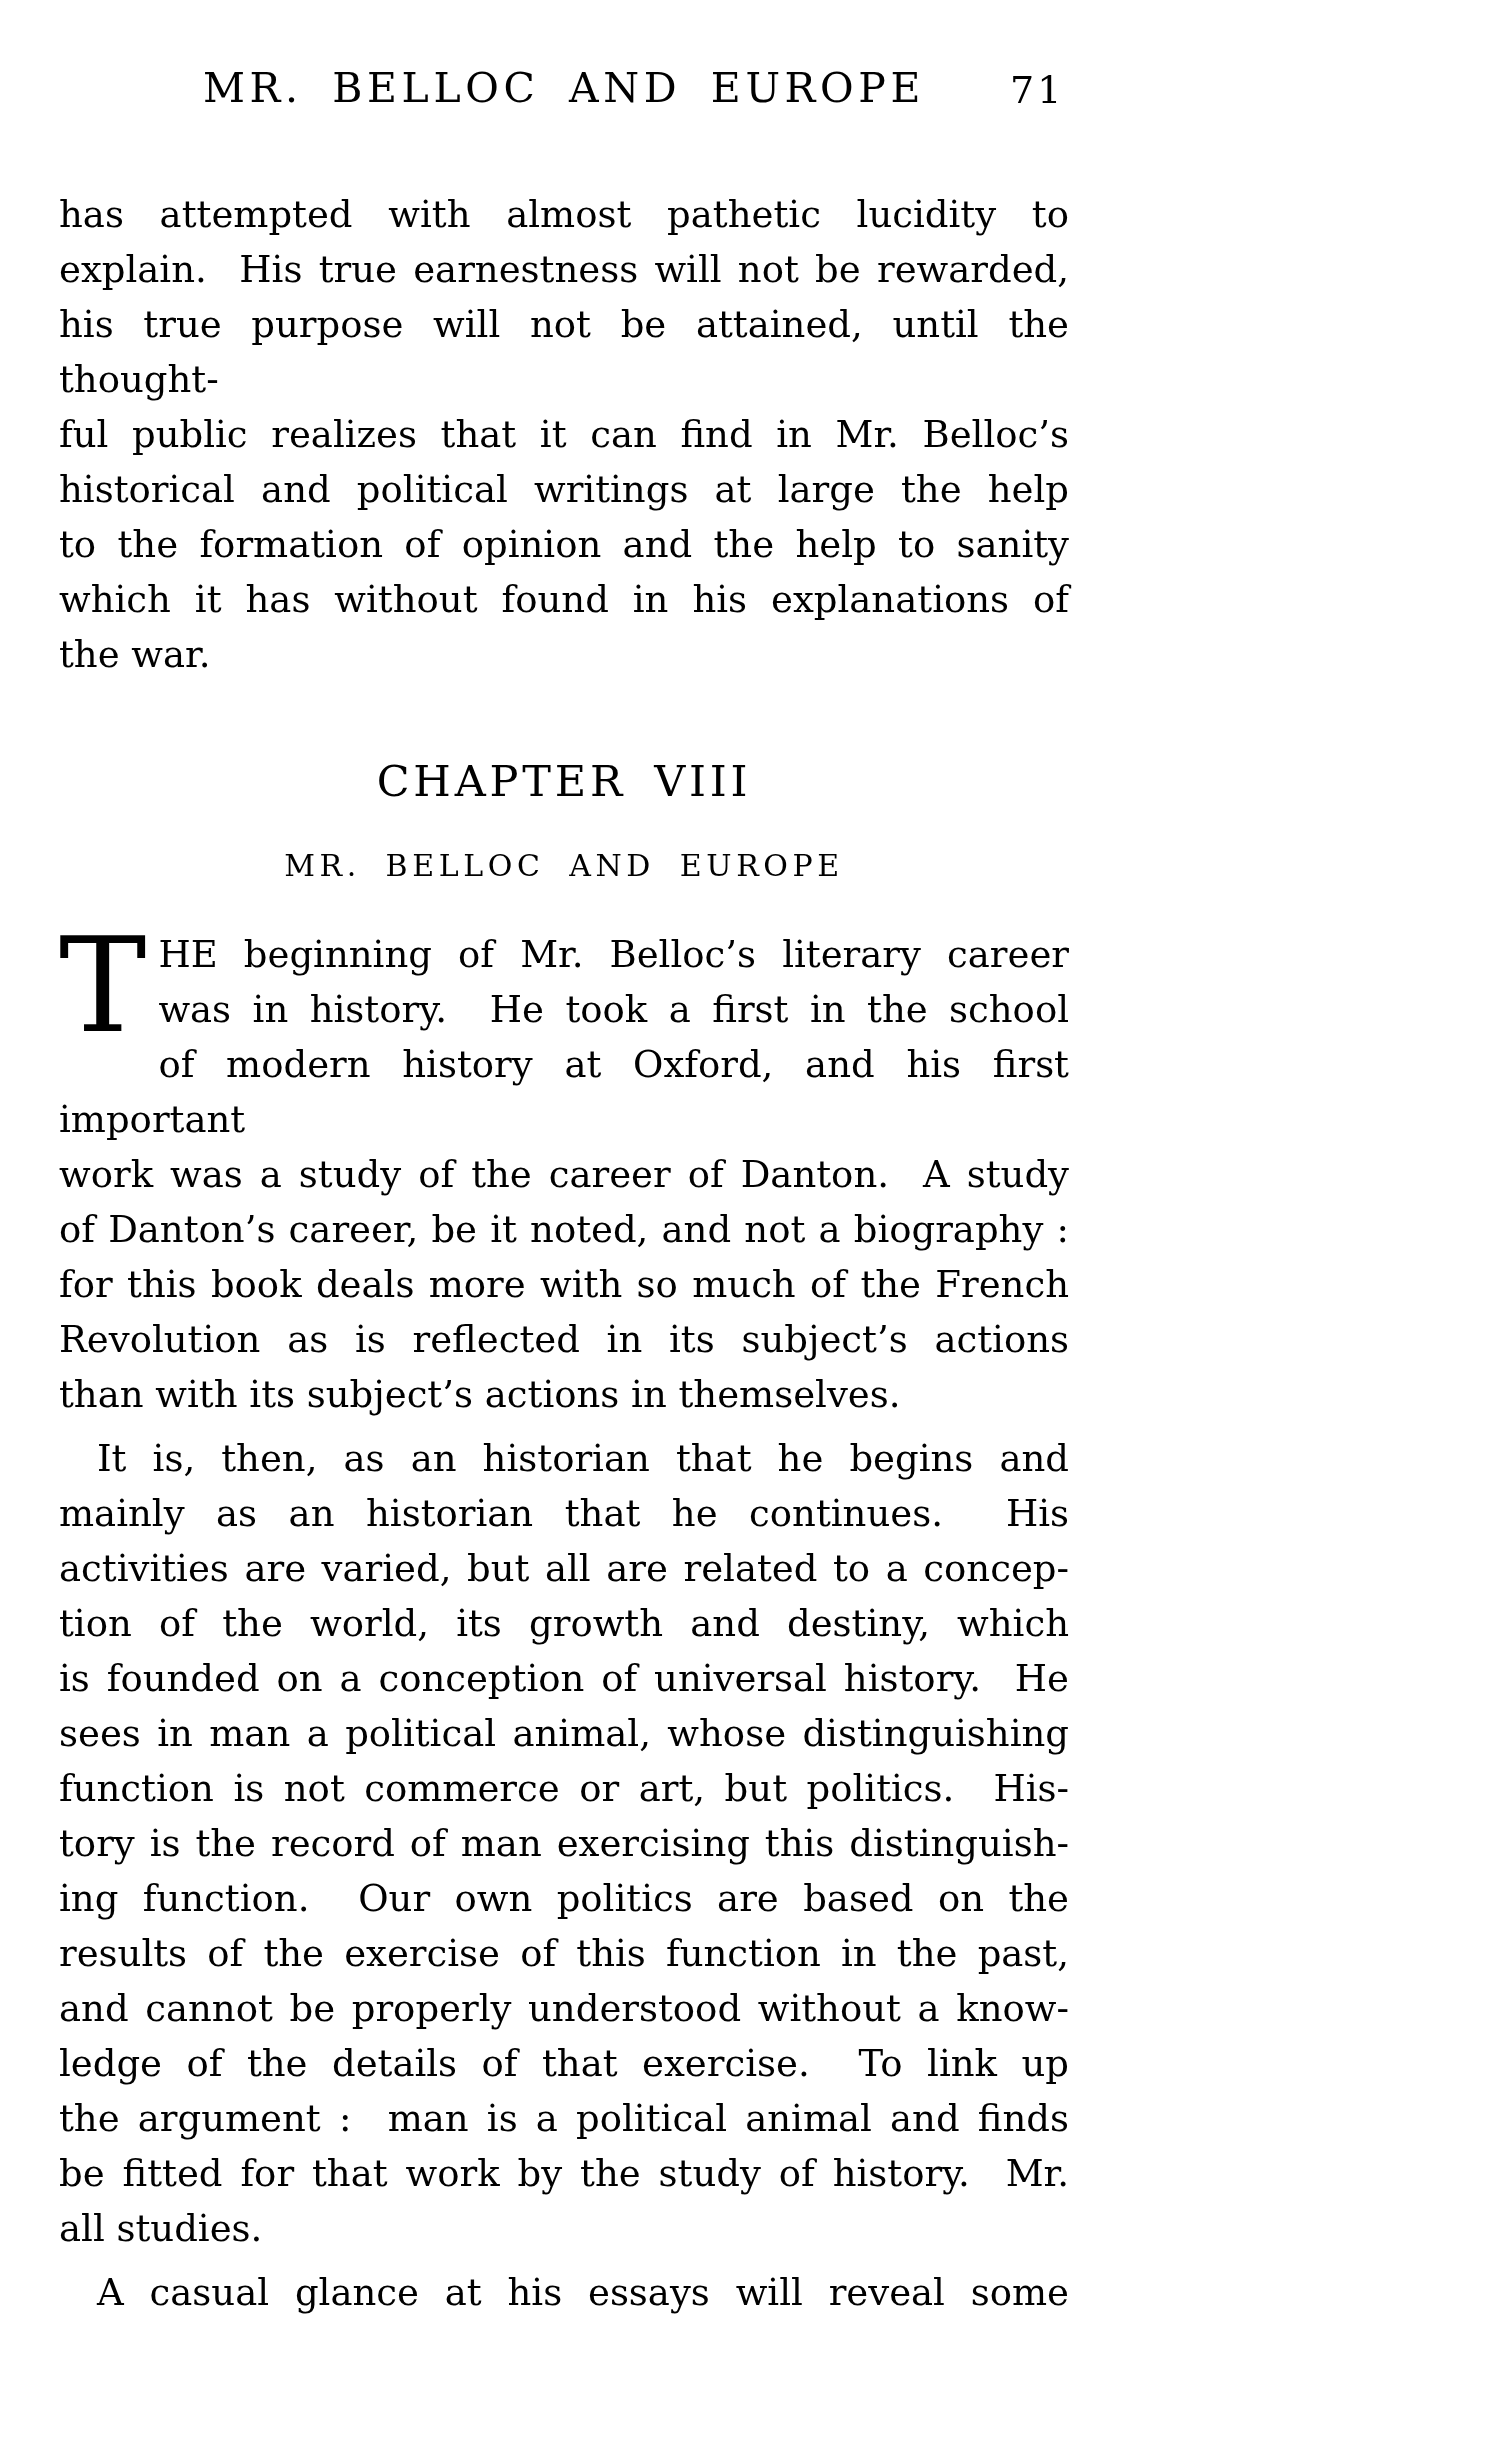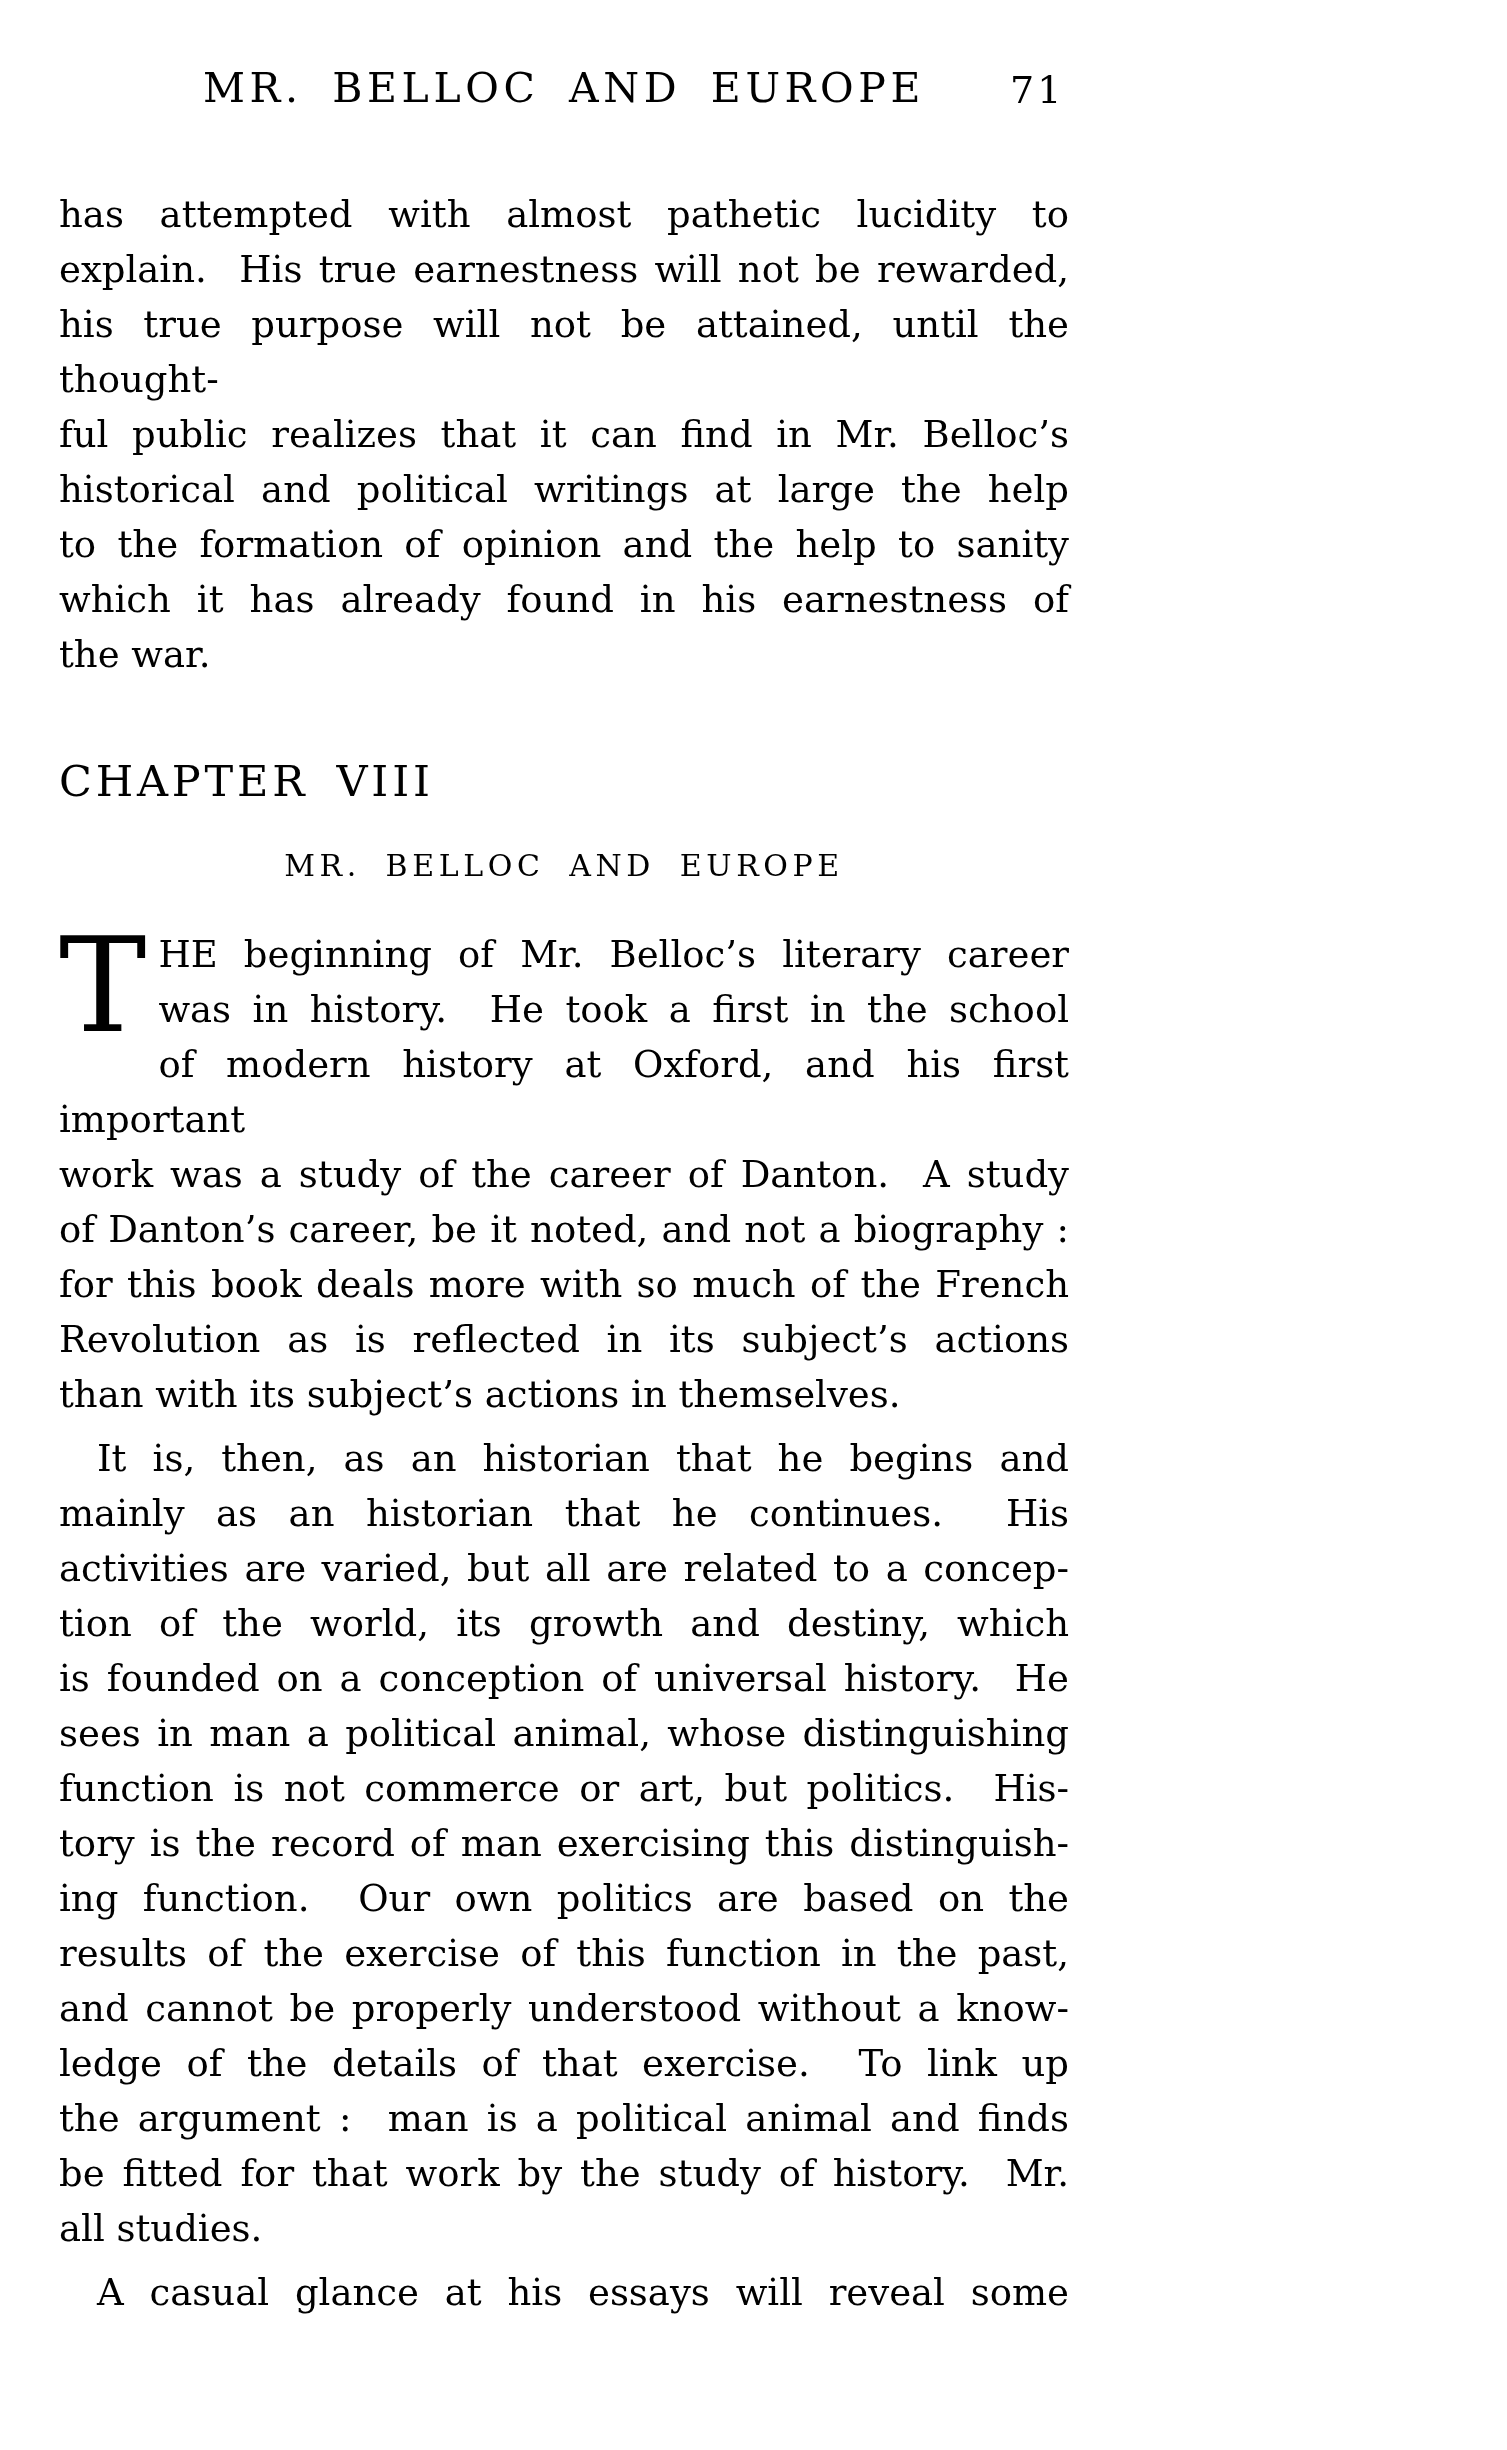--- a/index.html
+++ b/index.html
@@ -50,20 +50,21 @@
   }
   .line.lastline {
     text-align-last: left;
   }
   .line.indent {
     text-indent: 38px;
     margin-top: 9px;
   }
   .chapter-heading {
     margin-top: 76px;
+    text-align: center;
     font-size: 43px;
     line-height: 47px;
     letter-spacing: 3.8px;
     word-spacing: 10.6px;
   }
   .chapter-subheading {
     margin-top: 43px;
     text-align: center;
     font-size: 30px;
     line-height: 35px;
@@ -91,21 +92,21 @@
     <div class="page-number">71</div>
   </div>
 
   <div class="para">
       <div class="line">has attempted with almost pathetic lucidity to</div>
       <div class="line">explain.&nbsp; His true earnestness will not be rewarded,</div>
       <div class="line">his true purpose will not be attained, until the thought-</div>
       <div class="line">ful public realizes that it can find in Mr. Belloc’s</div>
       <div class="line">historical and political writings at large the help</div>
       <div class="line">to the formation of opinion and the help to sanity</div>
-      <div class="line">which it has already found in his earnestness of</div>
+      <div class="line">which it has without found in his explanations of</div>
       <div class="line lastline">the war.</div>
     </div>
 
   <div class="chapter-heading">CHAPTER VIII</div>
 
   <div class="chapter-subheading">MR. BELLOC AND EUROPE</div>
 
   <div class="para dropcap-para">
     <span class="dropcap">T</span>
   <div class="line">HE beginning of Mr. Belloc’s literary career</div>

